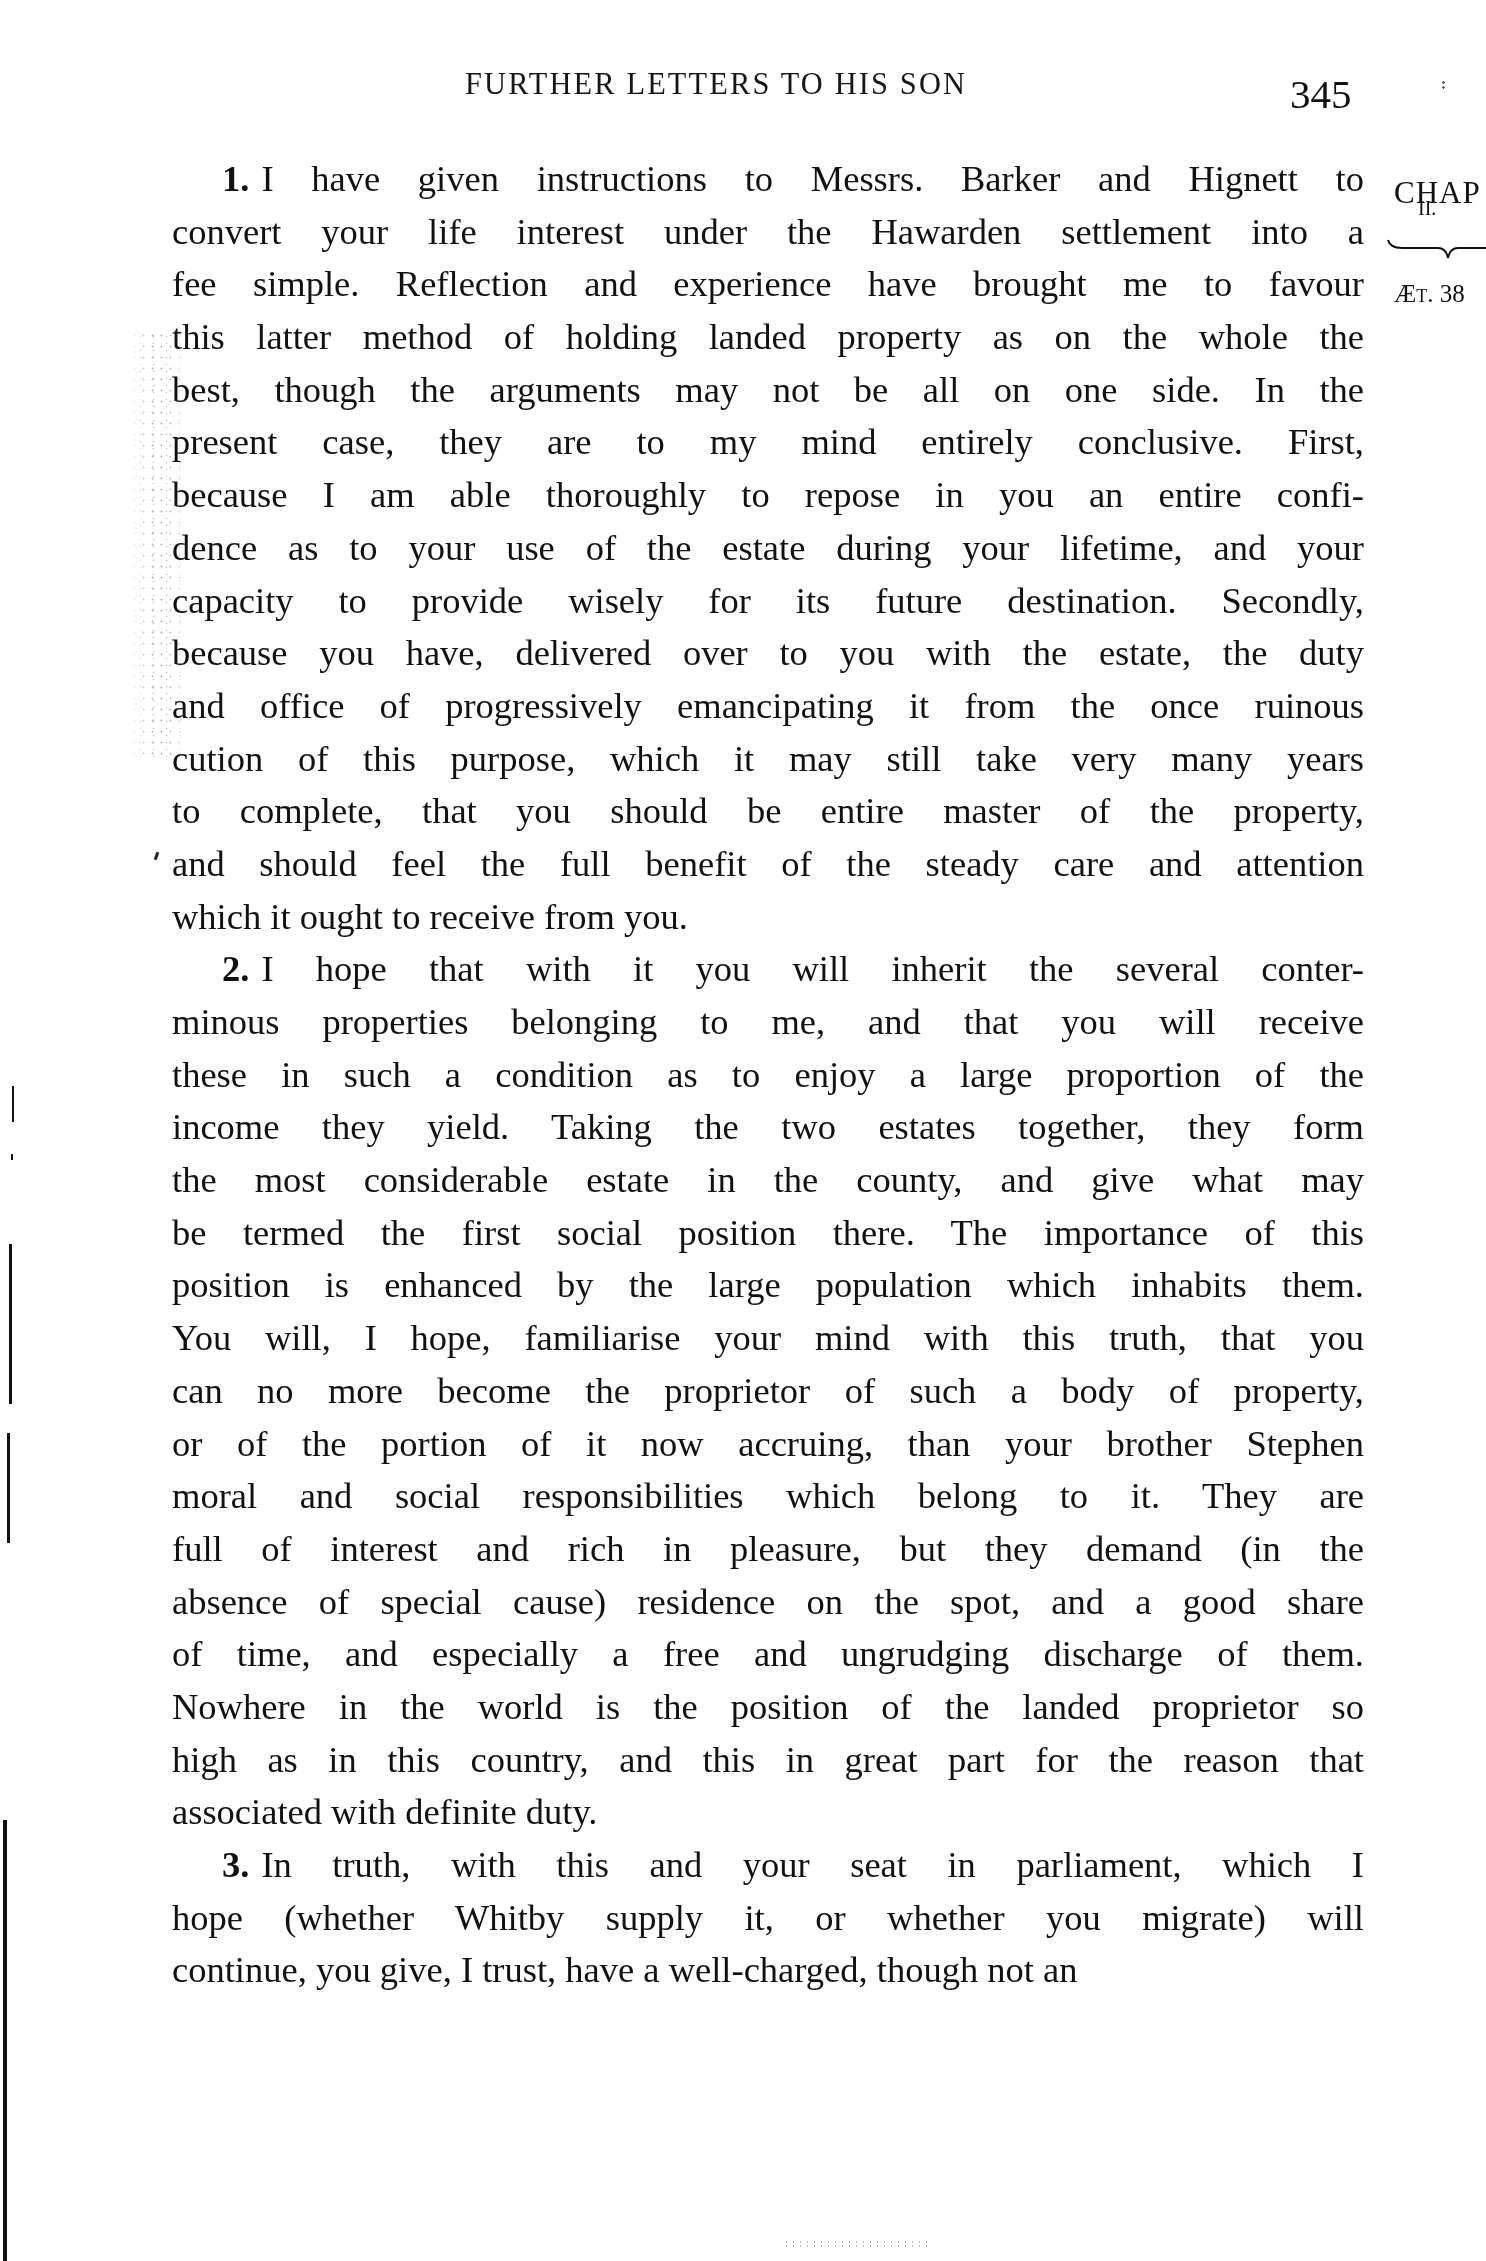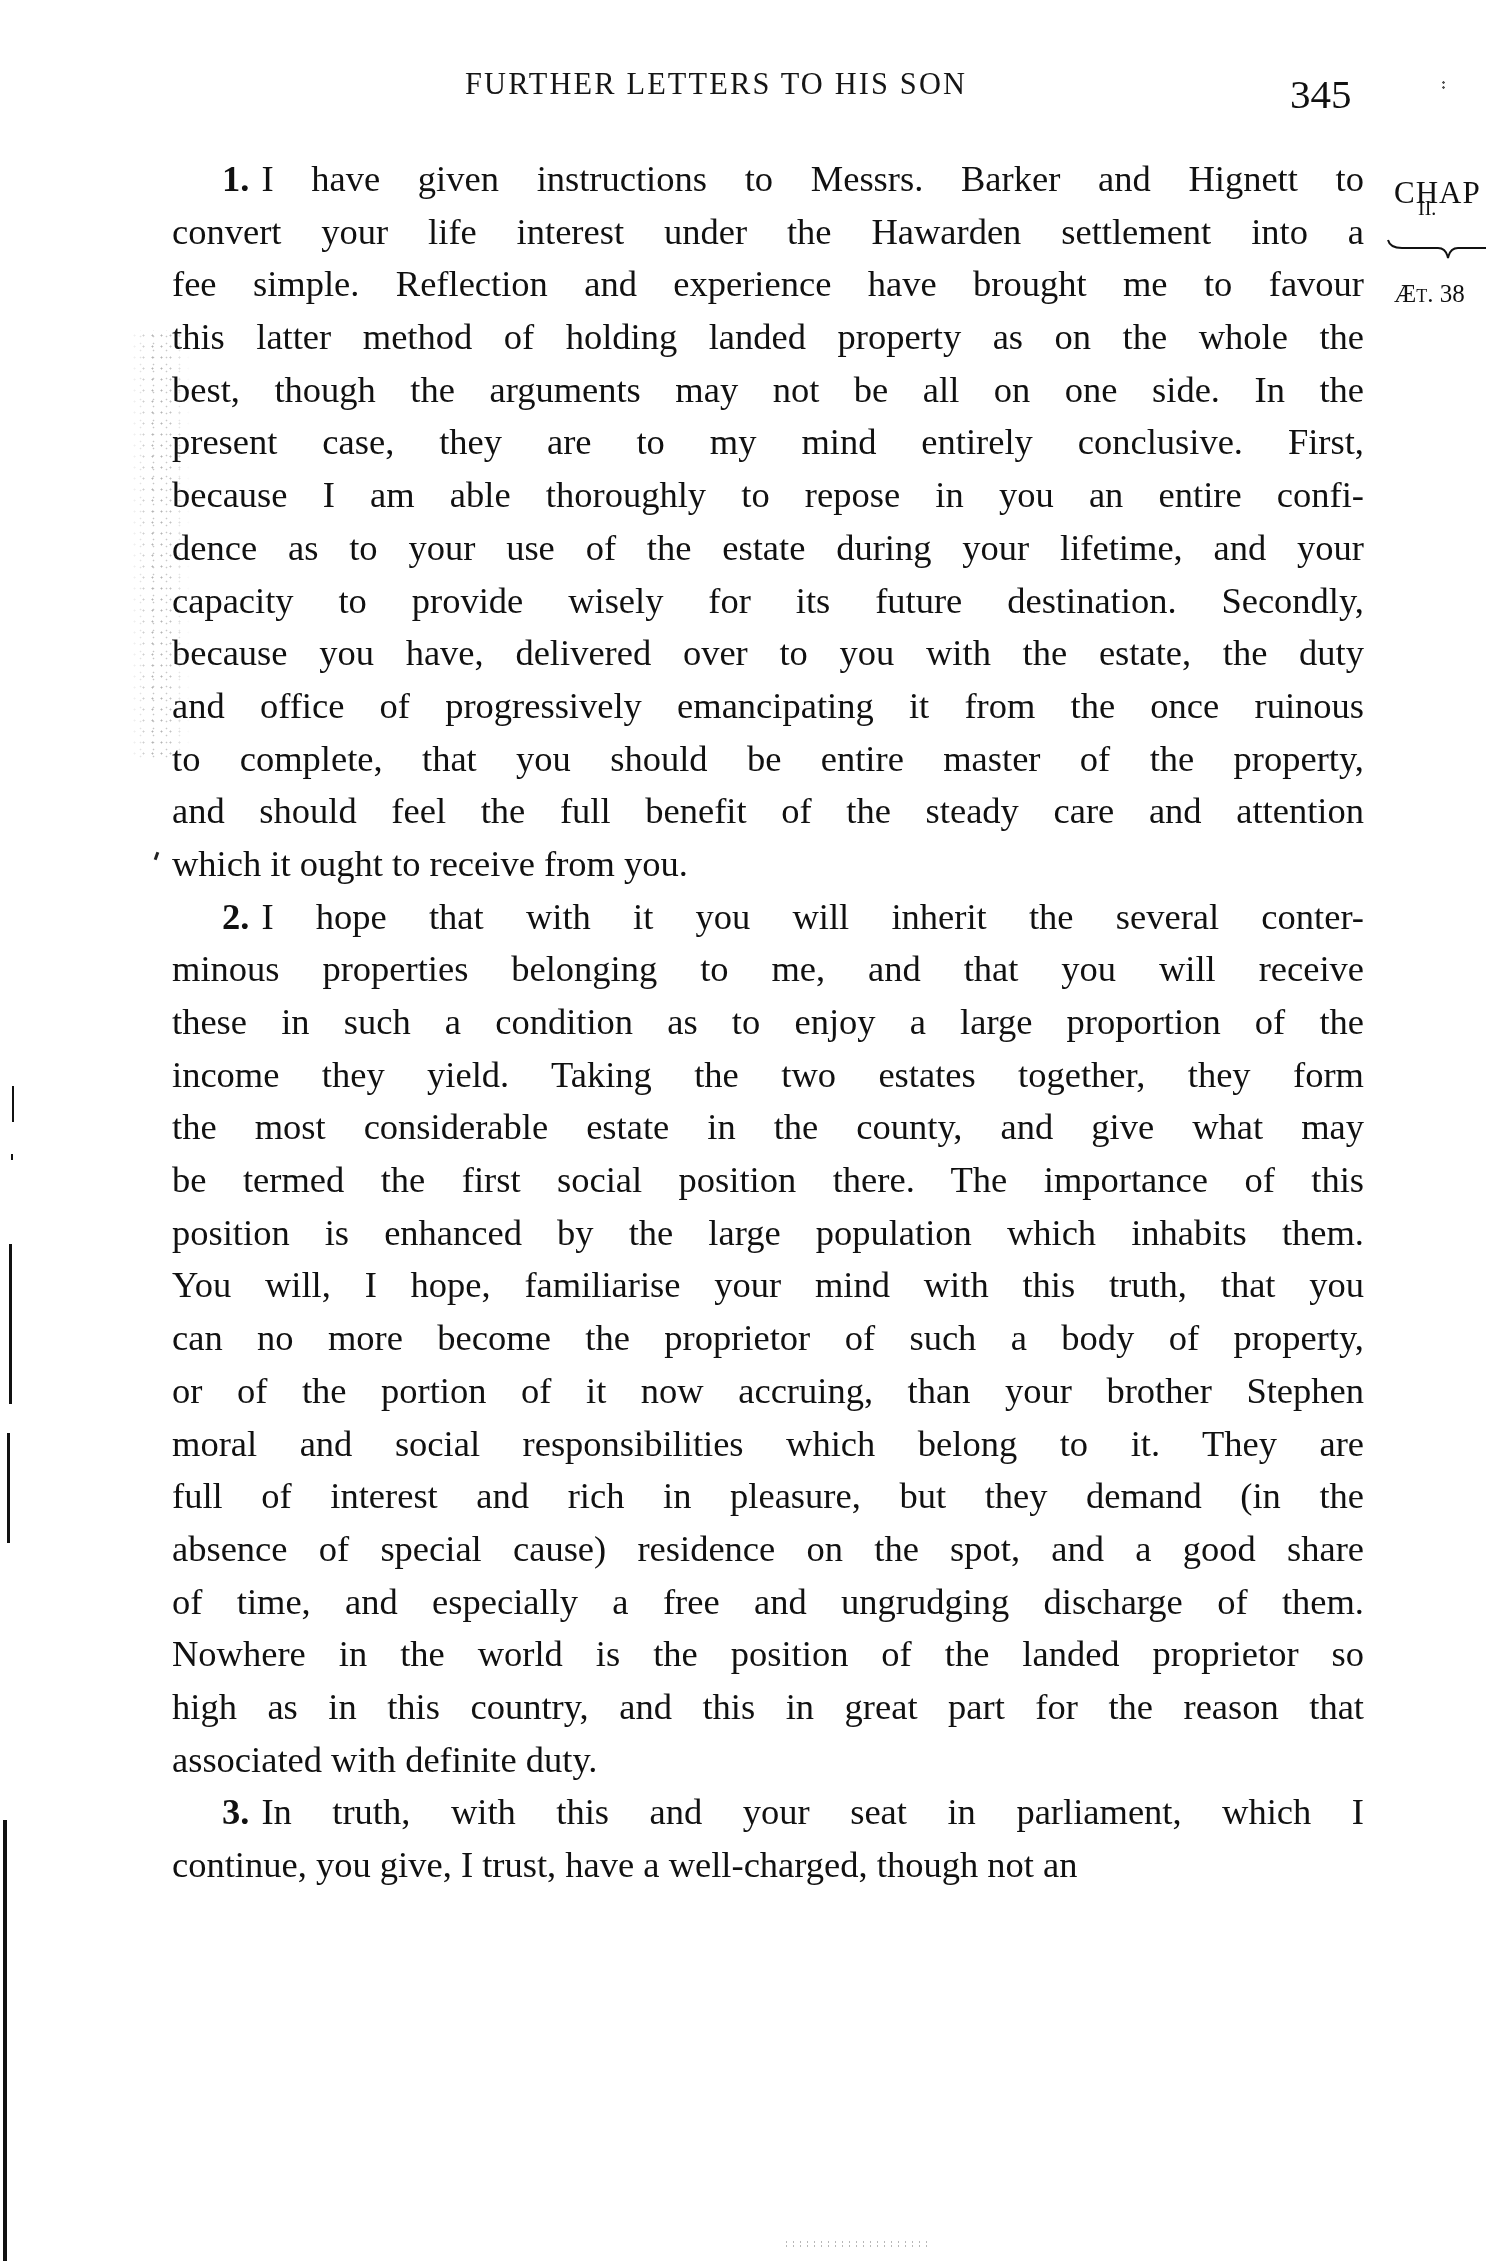--- a/index.html
+++ b/index.html
@@ -156,20 +156,21 @@
       <span class="line">convert your life interest under the Hawarden settlement into a</span>
       <span class="line">fee simple.  Reflection and experience have brought me to favour</span>
       <span class="line">this latter method of holding landed property as on the whole the</span>
       <span class="line">best, though the arguments may not be all on one side.  In the</span>
       <span class="line">present case, they are to my mind entirely conclusive.  First,</span>
       <span class="line">because I am able thoroughly to repose in you an entire confi-</span>
       <span class="line">dence as to your use of the estate during your lifetime, and your</span>
       <span class="line">capacity to provide wisely for its future destination.  Secondly,</span>
       <span class="line">because you have, delivered over to you with the estate, the duty</span>
       <span class="line">and office of progressively emancipating it from the once ruinous</span>
+      <span class="line">cution of this purpose, which it may still take very many years</span>
       <span class="line">to complete, that you should be entire master of the property,</span>
       <span class="line">and should feel the full benefit of the steady care and attention</span>
       <span class="line last">which it ought to receive from you.</span>
     </div>
     <div class="para">
       <span class="line first" style="display: flex; justify-content: flex-start;">
         <span class="num">2.</span>
         <span style="flex: 1 1 0%; text-align: justify; text-align-last: justify; white-space: nowrap;">I hope that with it you will inherit the several conter-</span>
       </span>
       <span class="line">minous properties belonging to me, and that you will receive</span>
@@ -187,20 +188,21 @@
       <span class="line">of time, and especially a free and ungrudging discharge of them.</span>
       <span class="line">Nowhere in the world is the position of the landed proprietor so</span>
       <span class="line">high as in this country, and this in great part for the reason that</span>
       <span class="line last">associated with definite duty.</span>
     </div>
     <div class="para">
       <span class="line first" style="display: flex; justify-content: flex-start;">
         <span class="num">3.</span>
         <span style="flex: 1 1 0%; text-align: justify; text-align-last: justify; white-space: nowrap;">In truth, with this and your seat in parliament, which I</span>
       </span>
+      <span class="line">hope (whether Whitby supply it, or whether you migrate) will</span>
       <span class="line last">continue, you give, I trust, have a well-charged, though not an</span>
     </div>
   </div>
 
 <div class="speckle-column"></div>
 <div class="tick-mark"></div>
 <div class="binding-line bl-1"></div>
 <div class="binding-line bl-2"></div>
 <div class="binding-line bl-3"></div>
 <div class="binding-line bl-4"></div>

